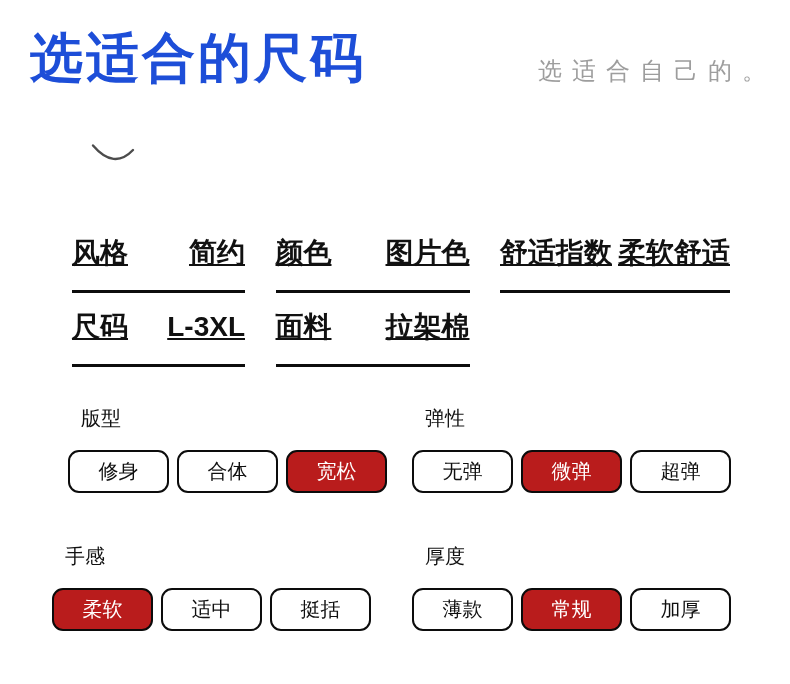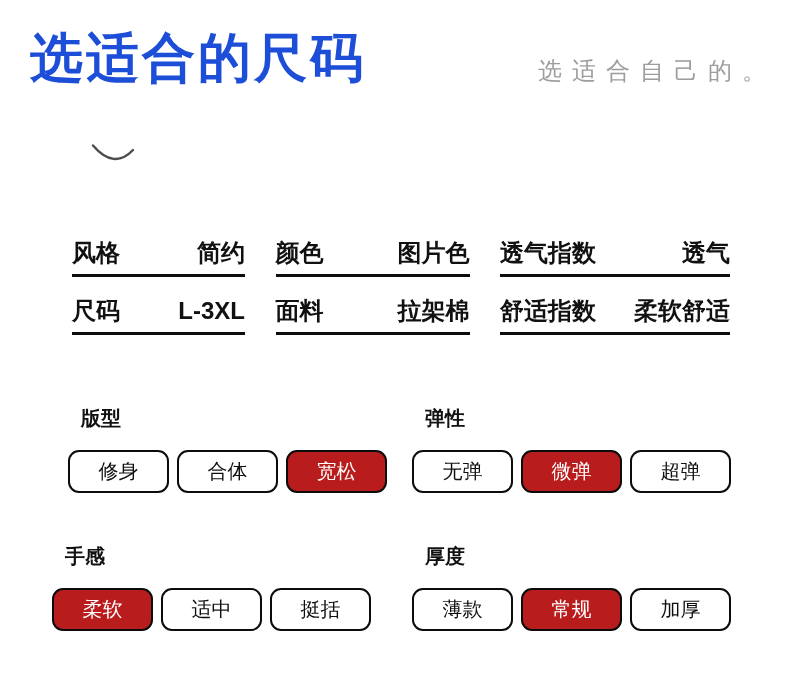--- a/index.html
+++ b/index.html
@@ -52,41 +52,42 @@
     display: flex;
     justify-content: space-between;
   }
   .spec-col.c1 { width: 173px; }
   .spec-col.c2 { width: 194px; }
   .spec-col.c3 { width: 230px; }
   .spec-cell {
     display: flex;
     justify-content: space-between;
     align-items: flex-end;
-    font-size: 24px;
+    font-size: 28px;
     line-height: 26px;
     font-weight: 600;
     color: #111111;
-    padding-bottom: 8px;
+    padding-bottom: 24px;
     border-bottom: 3px solid #0d0d0d;
     white-space: nowrap;
+    text-decoration: underline;
   }
   .spec-cell + .spec-cell { margin-top: 21px; text-align: right; }
 
   
   .group { position: absolute; }
   .group.g-fit      { left: 68px;  top: 406px; }
   .group.g-elastic  { left: 412px; top: 406px; }
   .group.g-feel     { left: 52px;  top: 544px; }
   .group.g-thick    { left: 412px; top: 544px; }
   .group-label {
     margin-left: 13px;
     font-size: 20px;
     line-height: 24px;
-    font-weight: 700;
+    font-weight: 400;
     color: #111111;
   }
   .group-options {
     display: flex;
     gap: 8px;
     margin-top: 20px;
   }
   .option-btn {
     box-sizing: border-box;
     width: 101px;
@@ -137,24 +138,20 @@
         <span>颜色</span>
         <span>图片色</span>
       </div>
       <div class="spec-cell">
         <span>面料</span>
         <span>拉架棉</span>
       </div>
     </div>
     <div class="spec-col c3">
       <div class="spec-cell">
-        <span>透气指数</span>
-        <span>透气</span>
-      </div>
-      <div class="spec-cell">
         <span>舒适指数</span>
         <span>柔软舒适</span>
       </div>
     </div>
   </div>
 
   <div class="group g-fit">
     <div class="group-label">版型</div>
     <div class="group-options">
       <div class="option-btn">修身</div>

